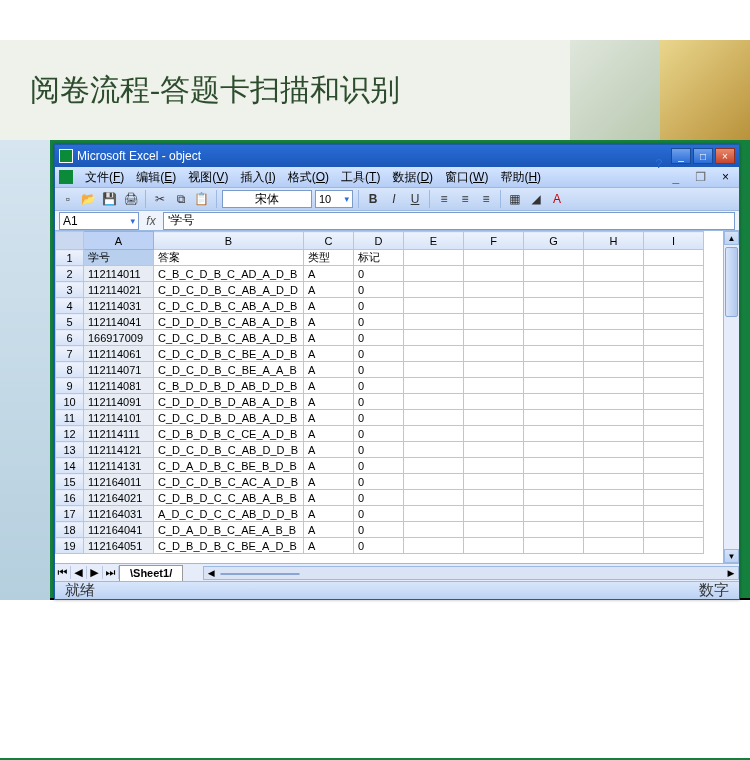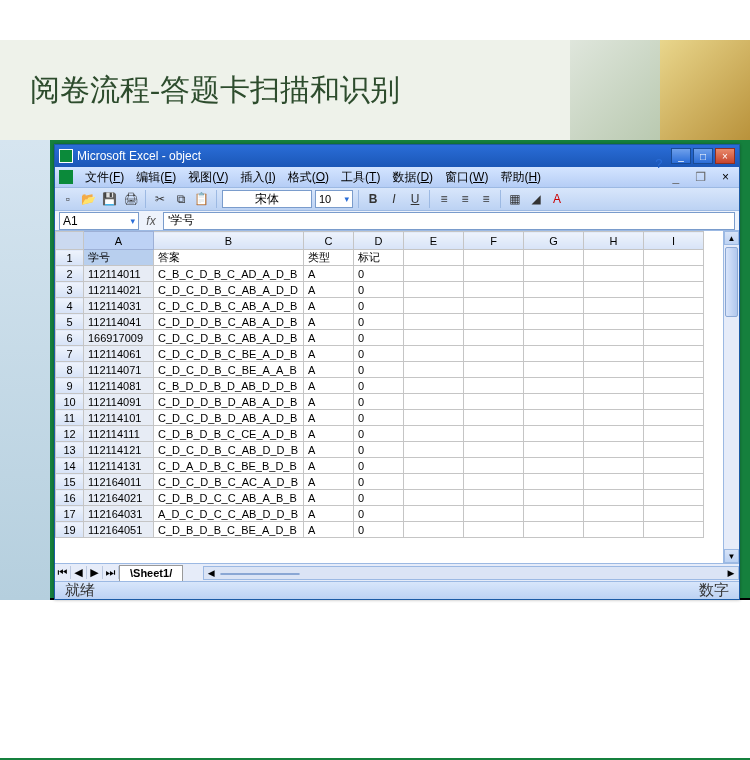--- a/index.html
+++ b/index.html
@@ -503,20 +503,32 @@
                     <td class="colB">A_D_C_D_C_C_AB_D_D_B</td>
                     <td class="colC">A</td>
                     <td class="colD">0</td>
                     <td class="colE"></td>
                     <td class="colF"></td>
                     <td class="colG"></td>
                     <td class="colH"></td>
                     <td class="colI"></td>
                   </tr>
                   <tr>
+                    <th class="rowhdr">18</th>
+                    <td class="colA">112164041</td>
+                    <td class="colB">C_D_A_D_B_C_AE_A_B_B</td>
+                    <td class="colC">A</td>
+                    <td class="colD">0</td>
+                    <td class="colE"></td>
+                    <td class="colF"></td>
+                    <td class="colG"></td>
+                    <td class="colH"></td>
+                    <td class="colI"></td>
+                  </tr>
+                  <tr>
                     <th class="rowhdr">19</th>
                     <td class="colA">112164051</td>
                     <td class="colB">C_D_B_D_B_C_BE_A_D_B</td>
                     <td class="colC">A</td>
                     <td class="colD">0</td>
                     <td class="colE"></td>
                     <td class="colF"></td>
                     <td class="colG"></td>
                     <td class="colH"></td>
                     <td class="colI"></td>

